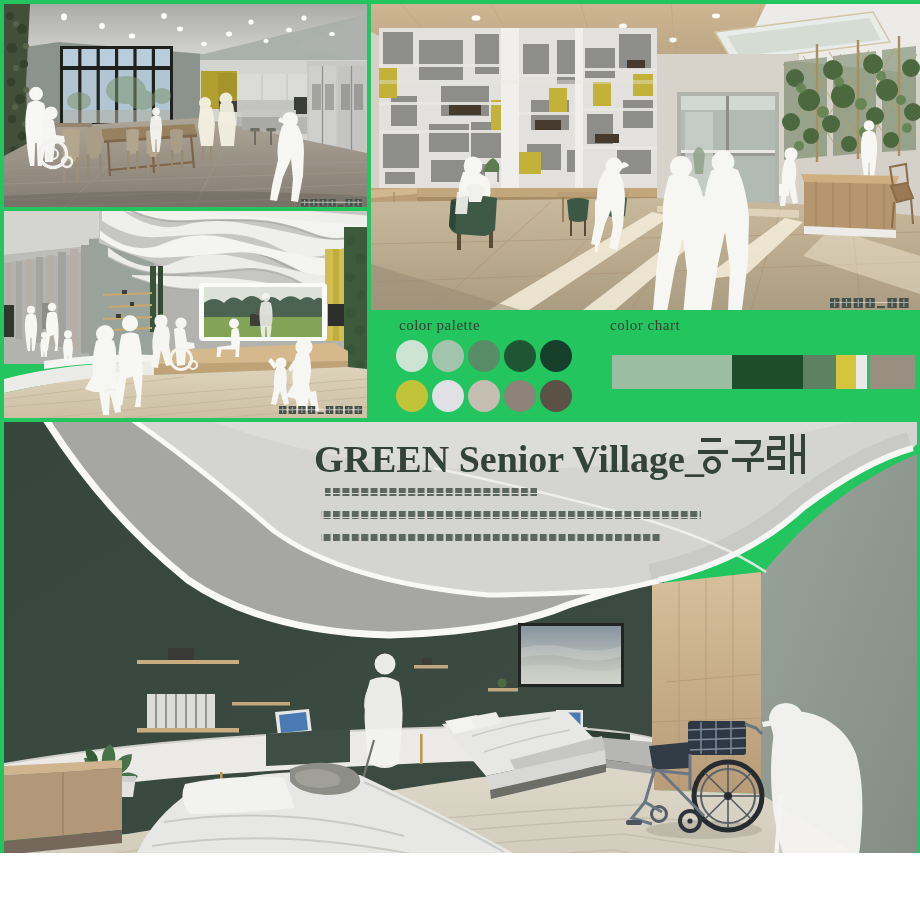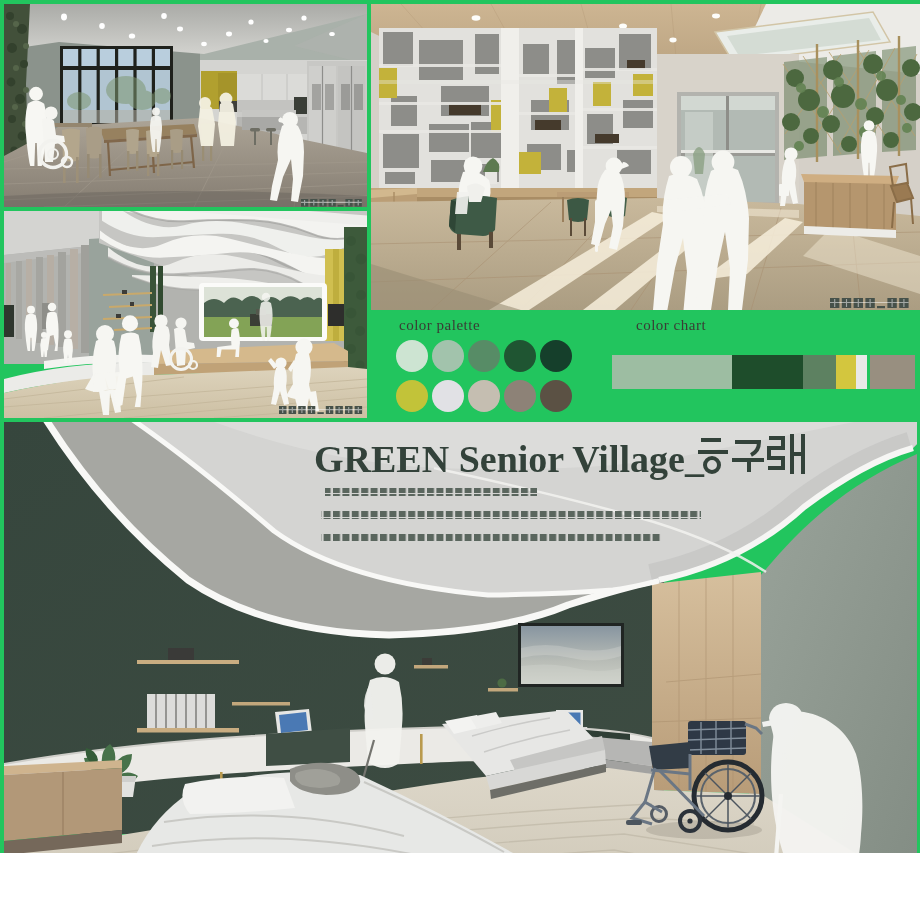--- a/index.html
+++ b/index.html
@@ -683,21 +683,21 @@
 <circle cx="113" cy="20" r="16" fill="#578c66"></circle>
 <circle cx="149" cy="20" r="16" fill="#1f5532"></circle>
 <circle cx="185" cy="20" r="16" fill="#153f2b"></circle>
 <circle cx="41" cy="60" r="16" fill="#c2c339"></circle>
 <circle cx="77" cy="60" r="16" fill="#e1e1e5"></circle>
 <circle cx="113" cy="60" r="16" fill="#c5beb1"></circle>
 <circle cx="149" cy="60" r="16" fill="#8d8277"></circle>
 <circle cx="185" cy="60" r="16" fill="#5b5144"></circle>
 </svg>
 
-<div class="abs lbl" style="left:636px;top:317px">color chart</div>
+<div class="abs lbl" style="left:610px;top:317px">color chart</div>
 
 <svg class="abs" style="left:612px;top:355px" width="303" height="34" viewBox="0 0 303 34">
 <rect x="0" y="0" width="120" height="34" fill="#9dbda2"></rect>
 <rect x="120" y="0" width="71" height="34" fill="#1e4d2b"></rect>
 <rect x="191" y="0" width="33" height="34" fill="#5d8161"></rect>
 <rect x="224" y="0" width="20" height="34" fill="#d3c63e"></rect>
 <rect x="244" y="0" width="11" height="34" fill="#e9e9e7"></rect>
 <rect x="258" y="0" width="45" height="34" fill="#988f80"></rect>
 </svg>
 

